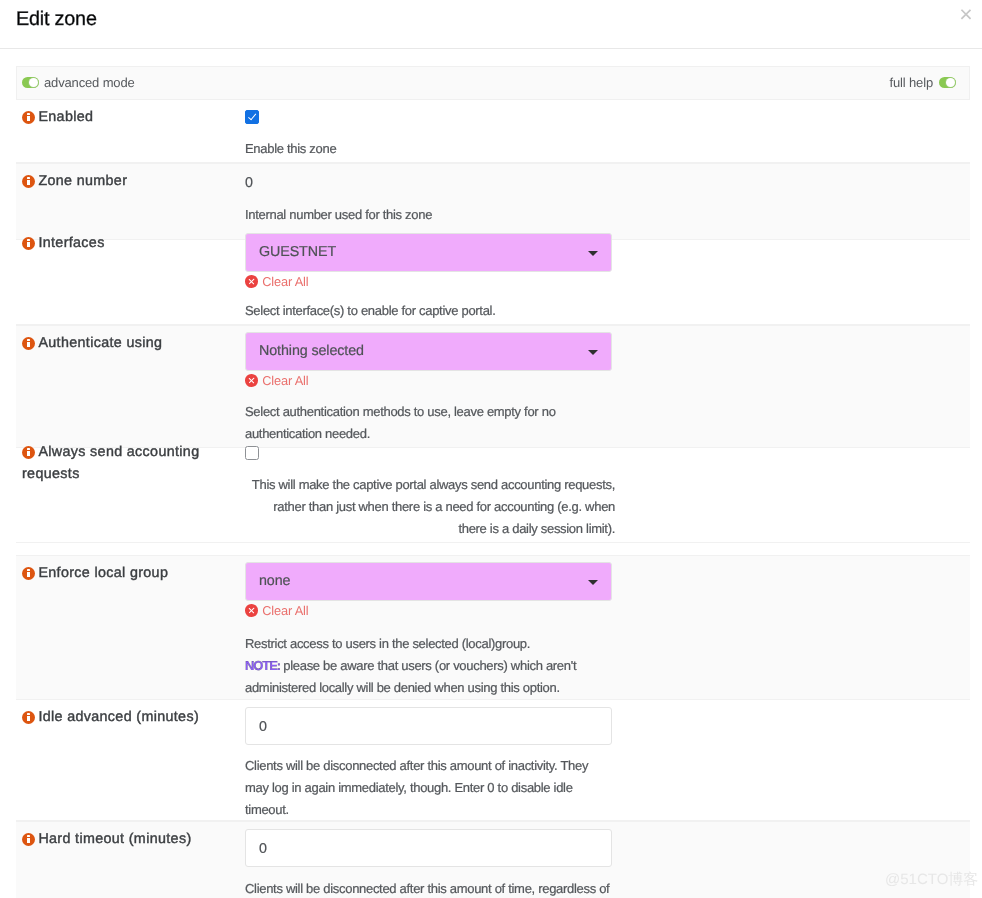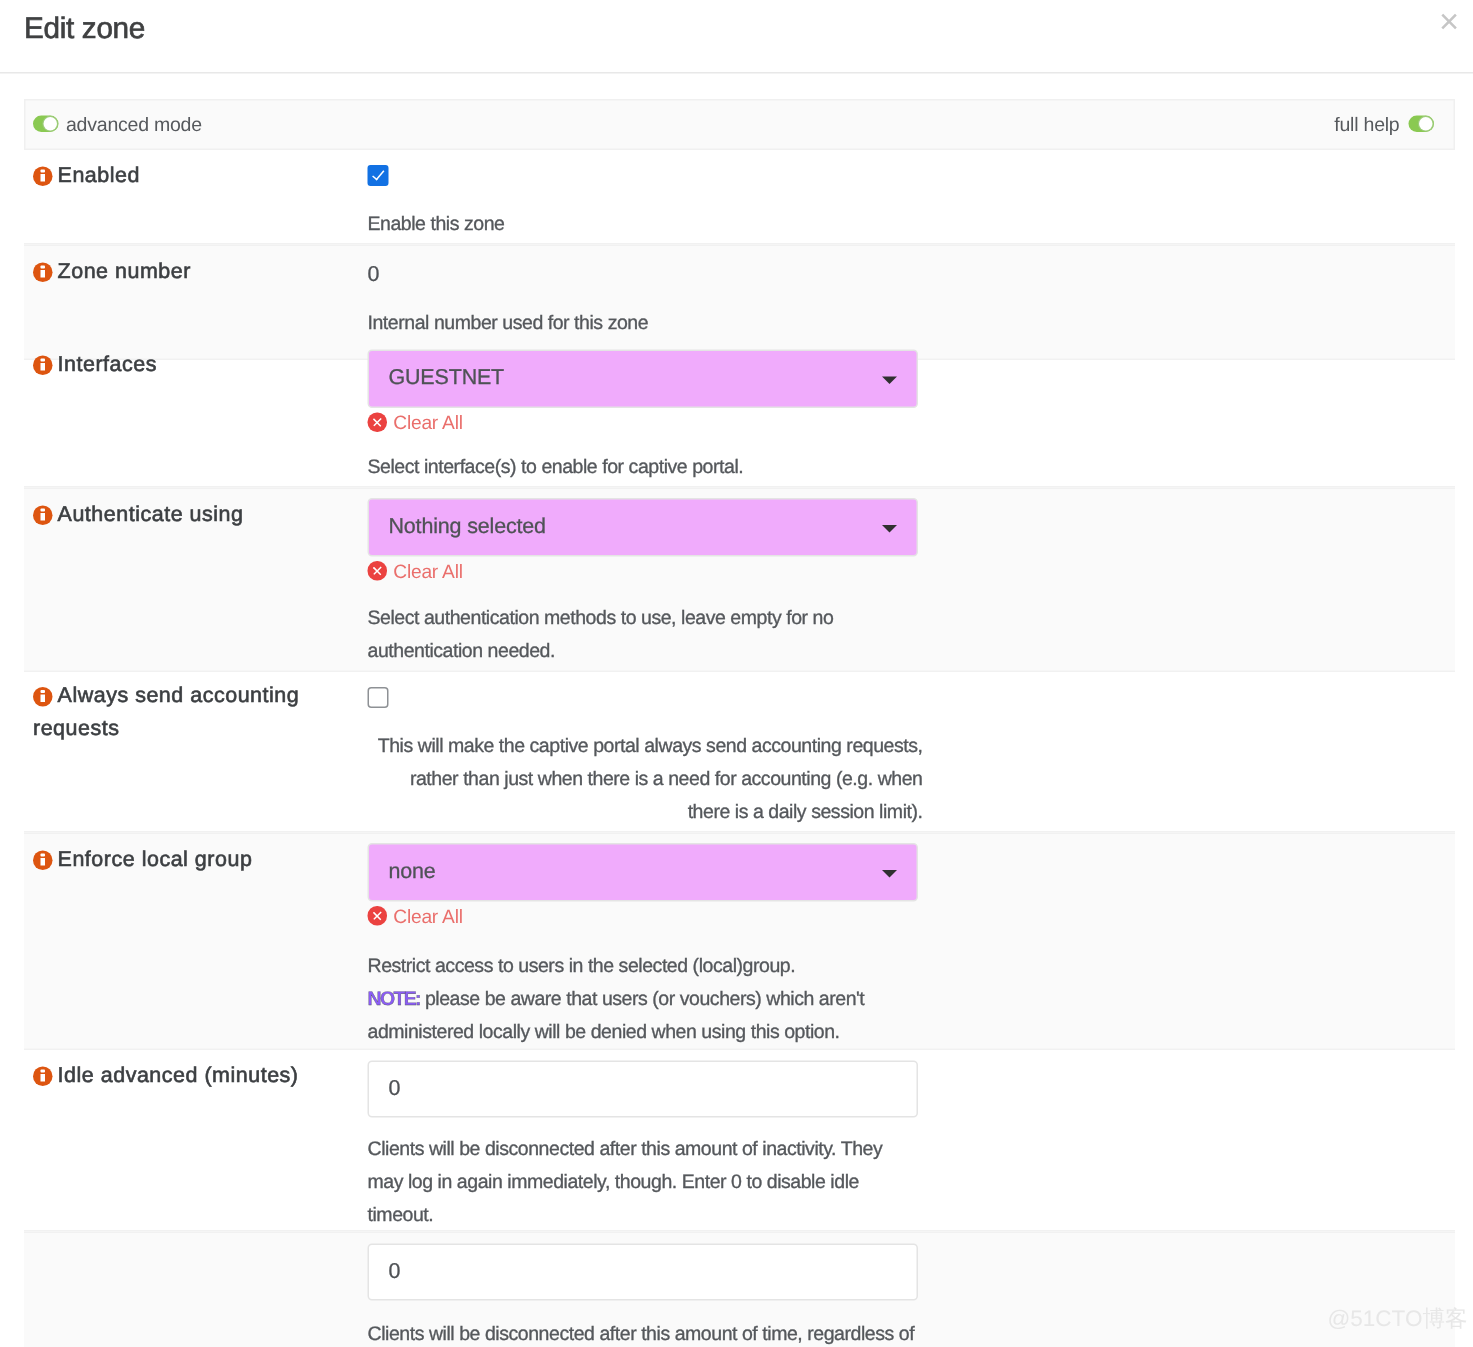--- a/index.html
+++ b/index.html
@@ -8,21 +8,21 @@
     width:982px; height:898px; overflow:hidden; background:#ffffff;
     font-family:"Liberation Sans", sans-serif;
     color:#4a4a4a;
     -webkit-font-smoothing:antialiased;
     text-rendering:geometricPrecision;
   }
   .modal { position:relative; width:982px; height:898px; }
 
   
   .modal-header { position:absolute; left:0; top:0; width:982px; height:49px; border-bottom:1px solid #e8e8e8; box-sizing:border-box; }
-  .modal-title { position:absolute; left:16px; top:9px; font-size:19.8px; color:#404040; letter-spacing:-0.2px; line-height:20px; -webkit-text-stroke:0.45px #3f4245; }
+  .modal-title { position:absolute; left:16px; top:9px; font-size:19.8px; color:#000000; letter-spacing:-0.2px; line-height:20px; -webkit-text-stroke:0.45px #3f4245; }
   .close-btn { position:absolute; left:954px; top:2px; width:24px; height:24px; color:#c6c6c6; font-size:23px; line-height:24px; text-align:center; cursor:pointer; font-family:"Liberation Sans", sans-serif; }
 
   
   .modes { position:absolute; left:16px; top:66px; width:954px; height:34px; background:#fafafa; border:1px solid #f0f0f0; box-sizing:border-box; }
   .mode-left { position:absolute; left:5px; top:8px; display:flex; align-items:center; }
   .mode-right { position:absolute; right:13px; top:8px; display:flex; align-items:center; }
   .mode-label { font-size:13px; color:#56595d; letter-spacing:-0.15px; }
   .mode-left .mode-label { margin-left:5px; }
   .mode-right .mode-label { margin-right:6px; }
 
@@ -126,21 +126,21 @@
         <div class="label" style="top: 6px;"><span class="info-ico"></span><span>Authenticate using</span></div>
         <div class="field" style="top: 6px;">
           <div class="select">
             <span class="val">Nothing selected</span>
             <span class="caret"></span>
           </div>
           <div class="clear" style="position: absolute; left: 0px; top: 41px;"><span class="x-ico"></span><span class="clear-txt">Clear All</span></div>
         </div>
         <div class="help" style="position: absolute; left: 229px; top: 75px; width: 370px;"><span>Select authentication methods to use, leave empty for no authentication needed.</span></div>
       </div>
-      <div class="row plain" style="top: 448px; height: 107px;">
+      <div class="row plain" style="top: 436px; height: 107px;">
         <div class="label" style="top: 5px;"><span class="info-ico"></span><span>Always send accounting requests</span></div>
         <div class="field" style="top: 10px;">
           <span class="cb"></span>
         </div>
         <div class="help" style="position: absolute; left: 229px; top: 38px; width: 370px; text-align: right;"><span>This will make the captive portal always send accounting requests, rather than just when there is a need for accounting (e.g. when there is a daily session limit).</span></div>
       </div>
       <div class="row alt" style="top: 555px; height: 145px;">
         <div class="label" style="top: 6px;"><span class="info-ico"></span><span>Enforce local group</span></div>
         <div class="field" style="top: 6px;">
           <div class="select">
@@ -150,19 +150,20 @@
           <div class="clear" style="position: absolute; left: 0px; top: 41px;"><span class="x-ico"></span><span class="clear-txt">Clear All</span></div>
         </div>
         <div class="help" style="position: absolute; left: 229px; top: 77px; width: 370px;"><span>Restrict access to users in the selected (local)group.</span><br><b>NOTE:</b><span> please be aware that users (or vouchers) which aren't administered locally will be denied when using this option.</span></div>
       </div>
       <div class="row plain" style="top: 700px; height: 121px;">
         <div class="label" style="top: 6px;"><span class="info-ico"></span><span>Idle advanced (minutes)</span></div>
         <div class="field" style="top: 7px;"><input class="tinput" type="text" value="0" style=""></div>
         <div class="help" style="position: absolute; left: 229px; top: 55px; width: 370px;"><span>Clients will be disconnected after this amount of inactivity. They may log in again immediately, though. Enter 0 to disable idle timeout.</span></div>
       </div>
       <div class="row alt" style="top: 821px; height: 90px;">
+        <div class="label" style="top: 6px;"><span class="info-ico"></span><span>Hard timeout (minutes)</span></div>
         <div class="field" style="top: 7px;"><input class="tinput" type="text" value="0" style=""></div>
         <div class="help" style="position: absolute; left: 229px; top: 56px; width: 370px;"><span>Clients will be disconnected after this amount of time, regardless of</span></div>
       </div>
     </div>
 
   <div class="watermark">@51CTO博客</div>
 </div>
 
 </body></html>

